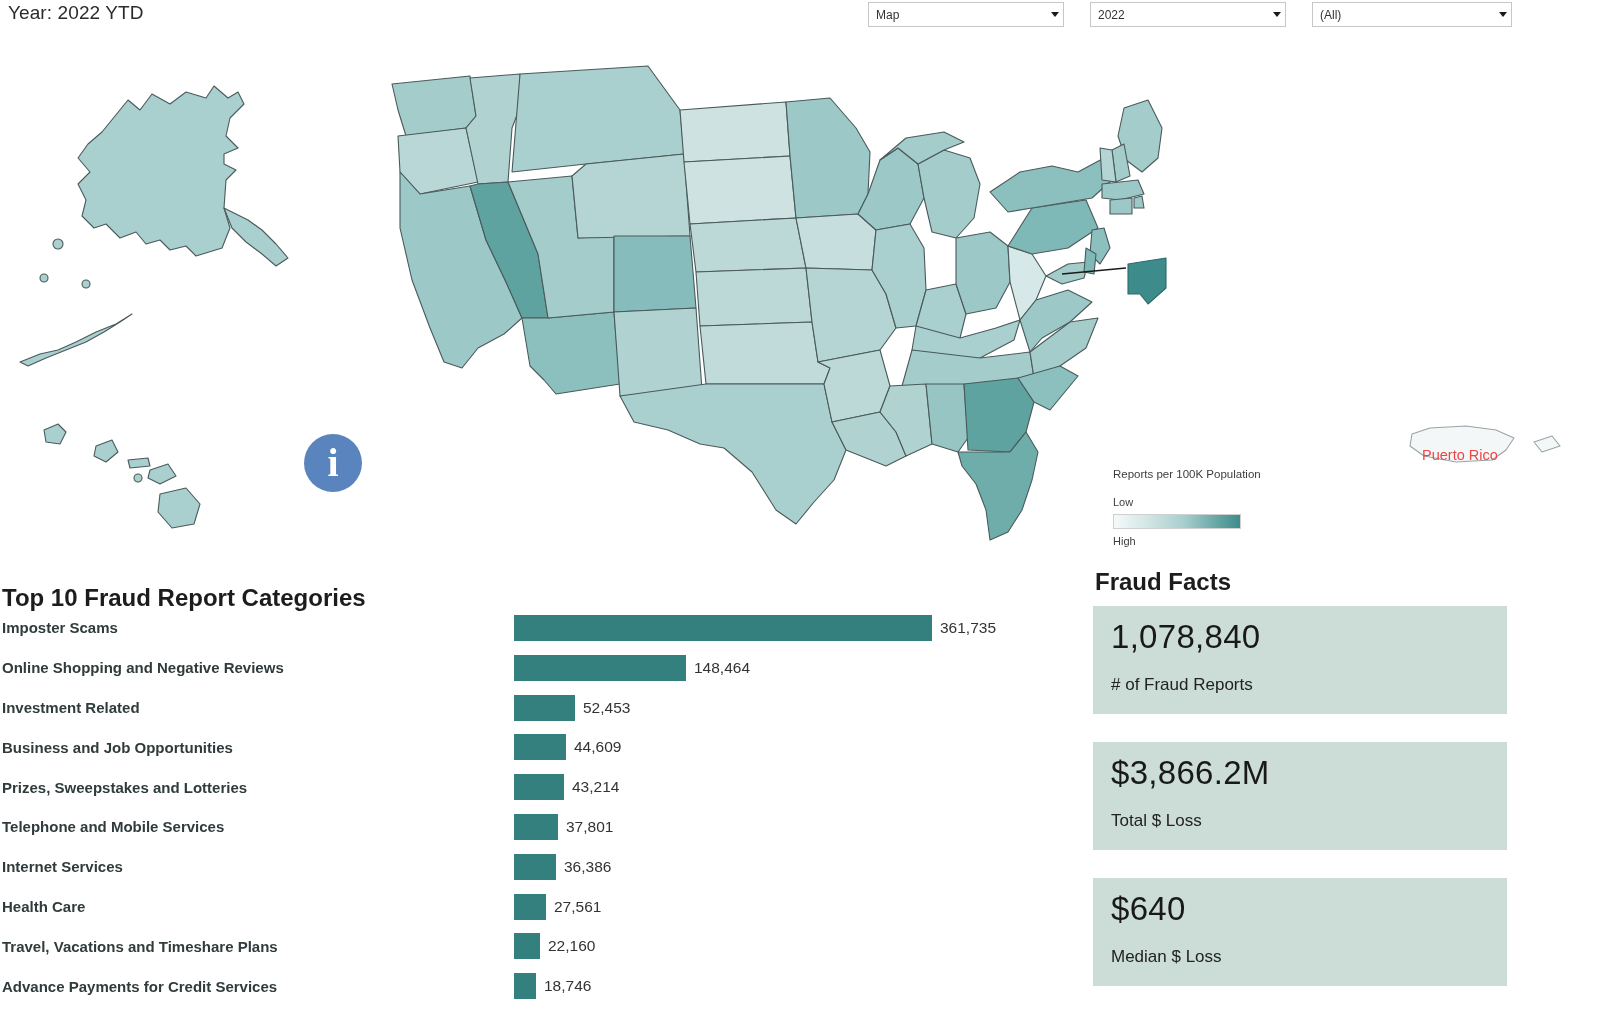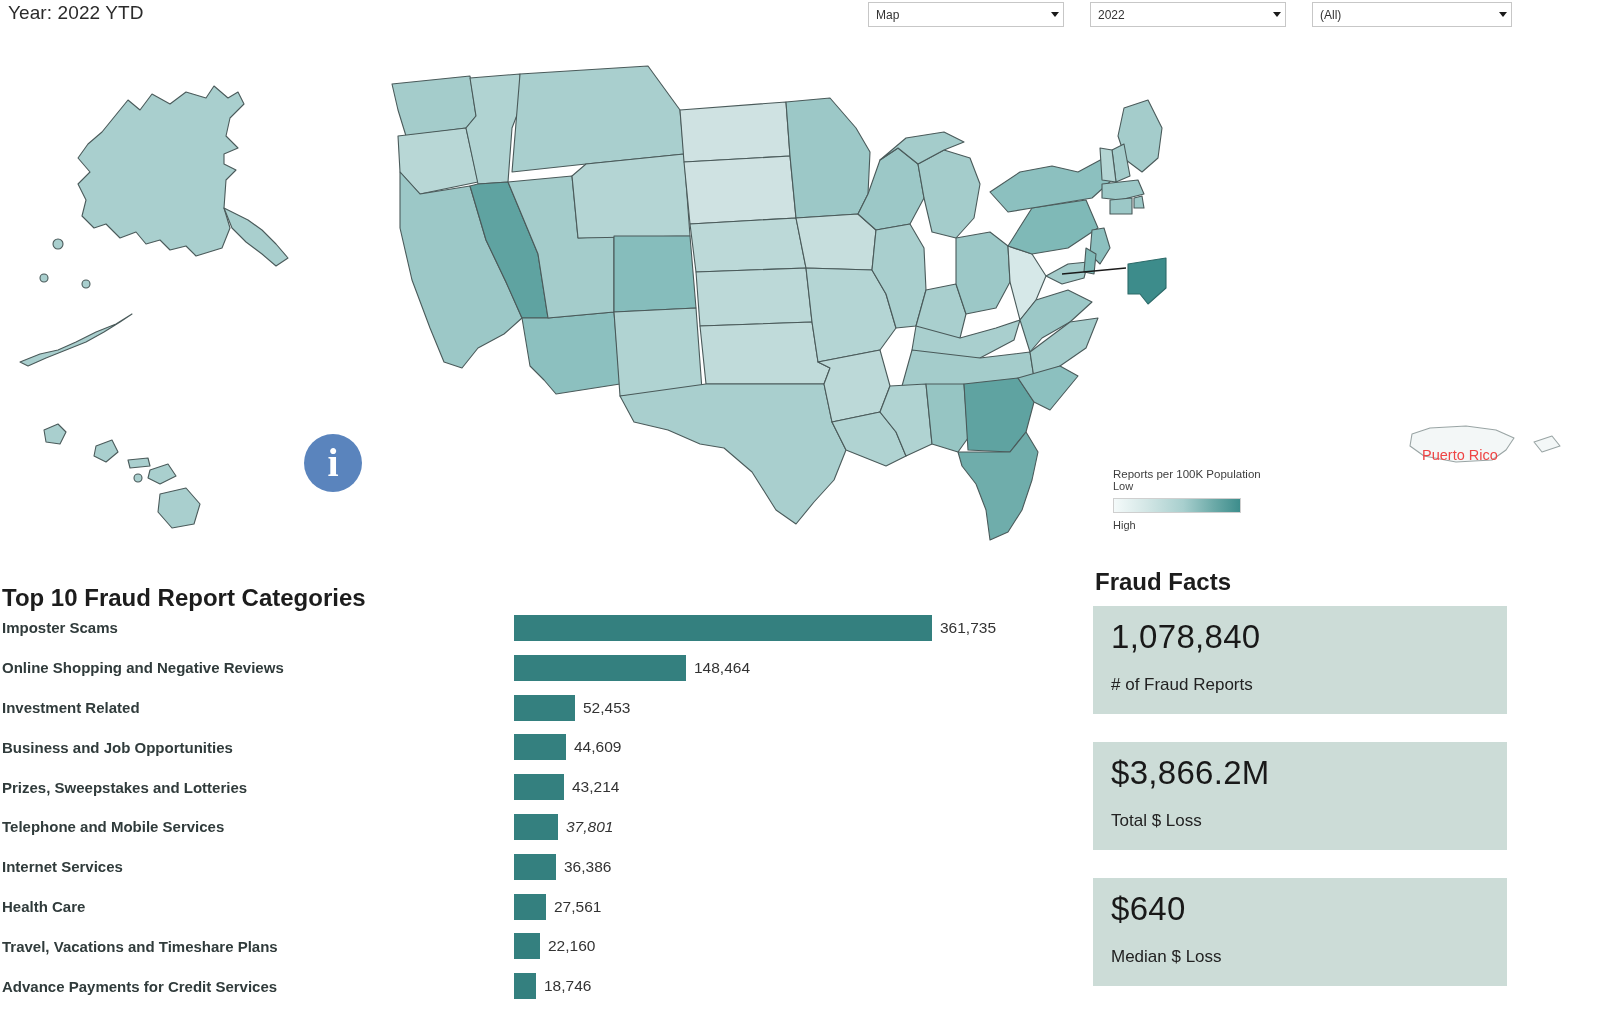--- a/index.html
+++ b/index.html
@@ -49,21 +49,21 @@
     background: #5a84bd;
     display: flex; align-items: center; justify-content: center;
     color: #ffffff; font-size: 40px; font-weight: bold;
     font-family: "Liberation Serif", serif;
     line-height: 1;
     cursor: pointer;
   }
 
   
   .legend { position: absolute; left: 1113px; top: 436px; width: 210px; }
-  .legend-title { font-size: 11.5px; color: #3d3d3d; margin-bottom: 0; white-space: nowrap; }
+  .legend-title { font-size: 11.5px; color: #3d3d3d; margin-bottom: 16px; white-space: nowrap; }
   .legend-row { display: flex; gap: 6px; flex-direction: column; }
   .legend-low, .legend-high { font-size: 11px; color: #3d3d3d; }
   .legend-ramp {
     width: 128px; height: 15px;
     border: 1px solid #cfcfcf;
     background: linear-gradient(to right, #f4fafa 0%, #d4e7e6 25%, #a8cfce 55%, #6aa9a7 80%, #3d8d8c 100%);
   }
 
   .pr-label {
     position: absolute; left: 1422px; top: 415px;
@@ -274,21 +274,21 @@
           <div class="bar-cat">Prizes, Sweepstakes and Lotteries</div>
           <div class="bar-track">
             <div class="bar-fill" style="width: 50px; background: rgb(52, 128, 127);"></div>
             <div class="bar-val" style="left: 58px;">43,214</div>
           </div>
         </div>
         <div class="bar-row">
           <div class="bar-cat">Telephone and Mobile Services</div>
           <div class="bar-track">
             <div class="bar-fill" style="width: 44px; background: rgb(52, 128, 127);"></div>
-            <div class="bar-val" style="left: 52px; font-style: italic;">37,801</div>
+            <div class="bar-val" style="left: 52px;">37,801</div>
           </div>
         </div>
         <div class="bar-row">
           <div class="bar-cat">Internet Services</div>
           <div class="bar-track">
             <div class="bar-fill" style="width: 42px; background: rgb(52, 128, 127);"></div>
             <div class="bar-val" style="left: 50px;">36,386</div>
           </div>
         </div>
         <div class="bar-row">

